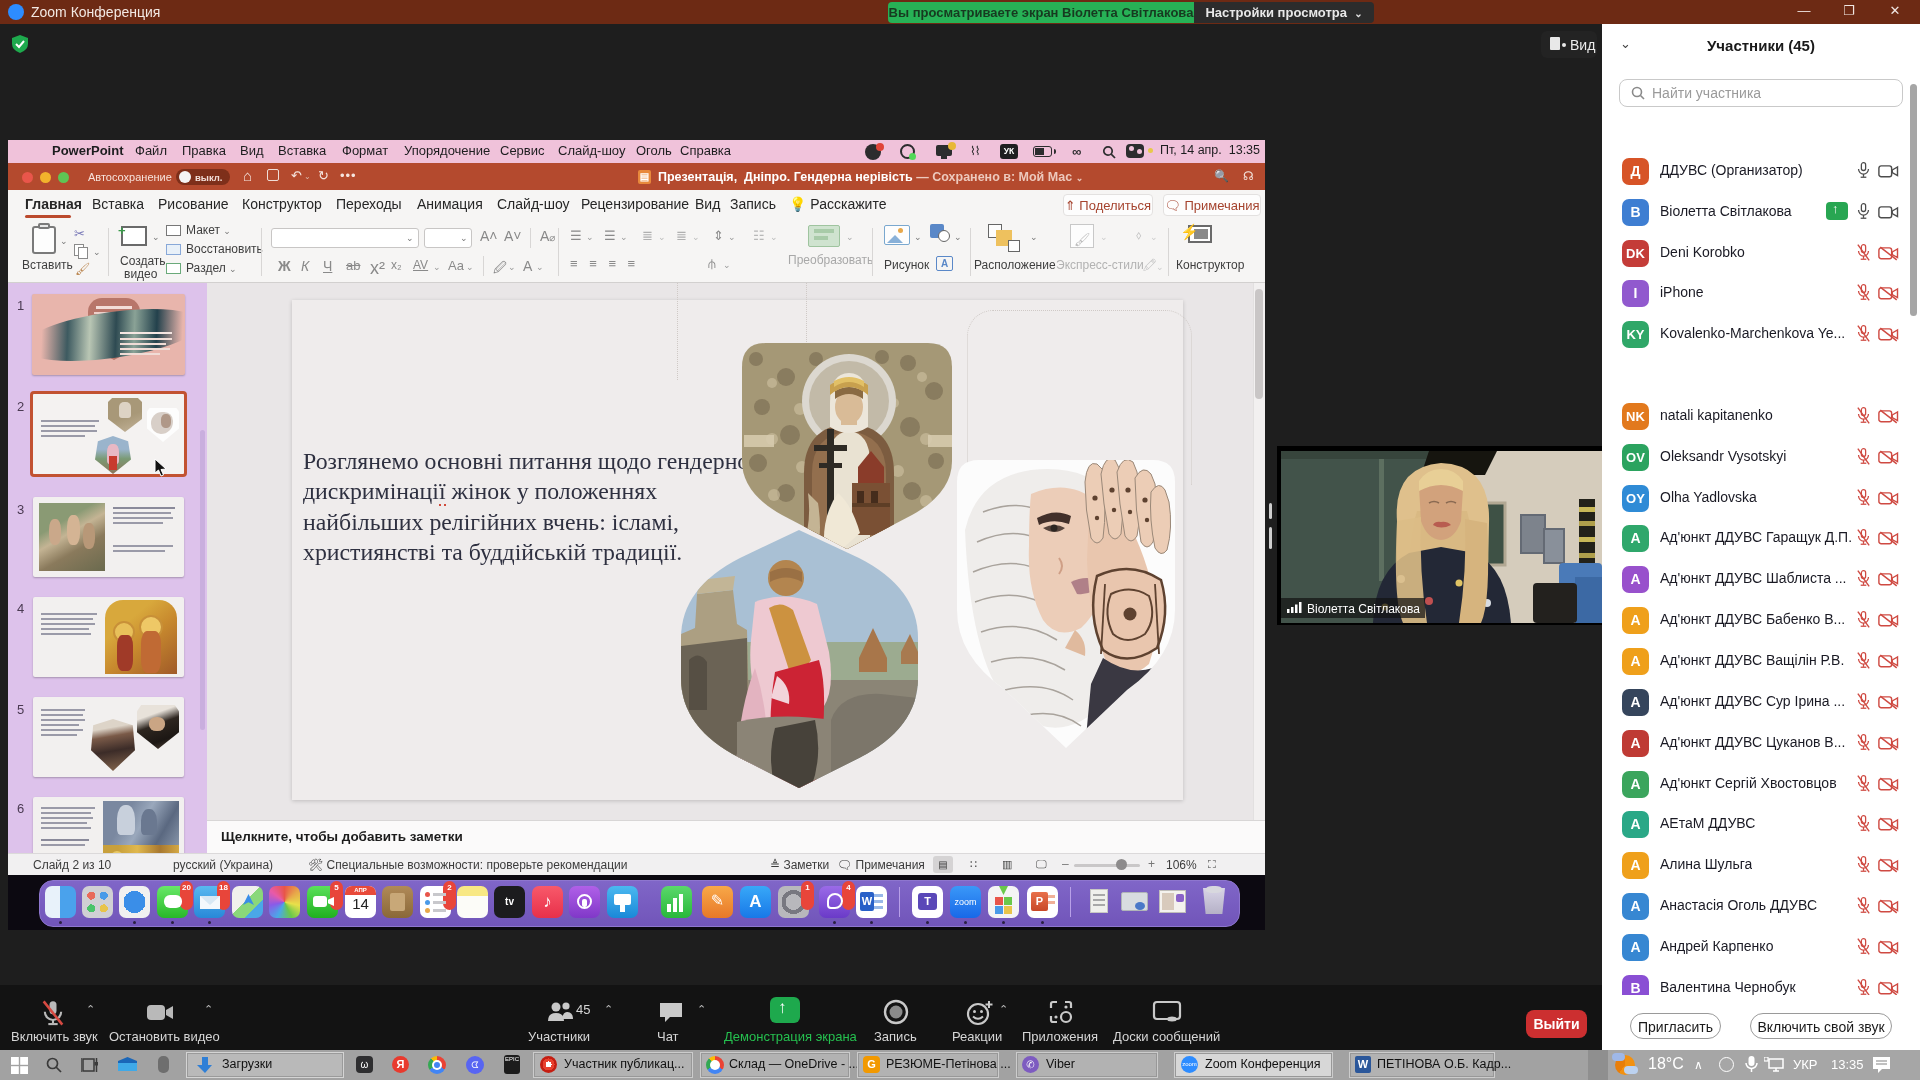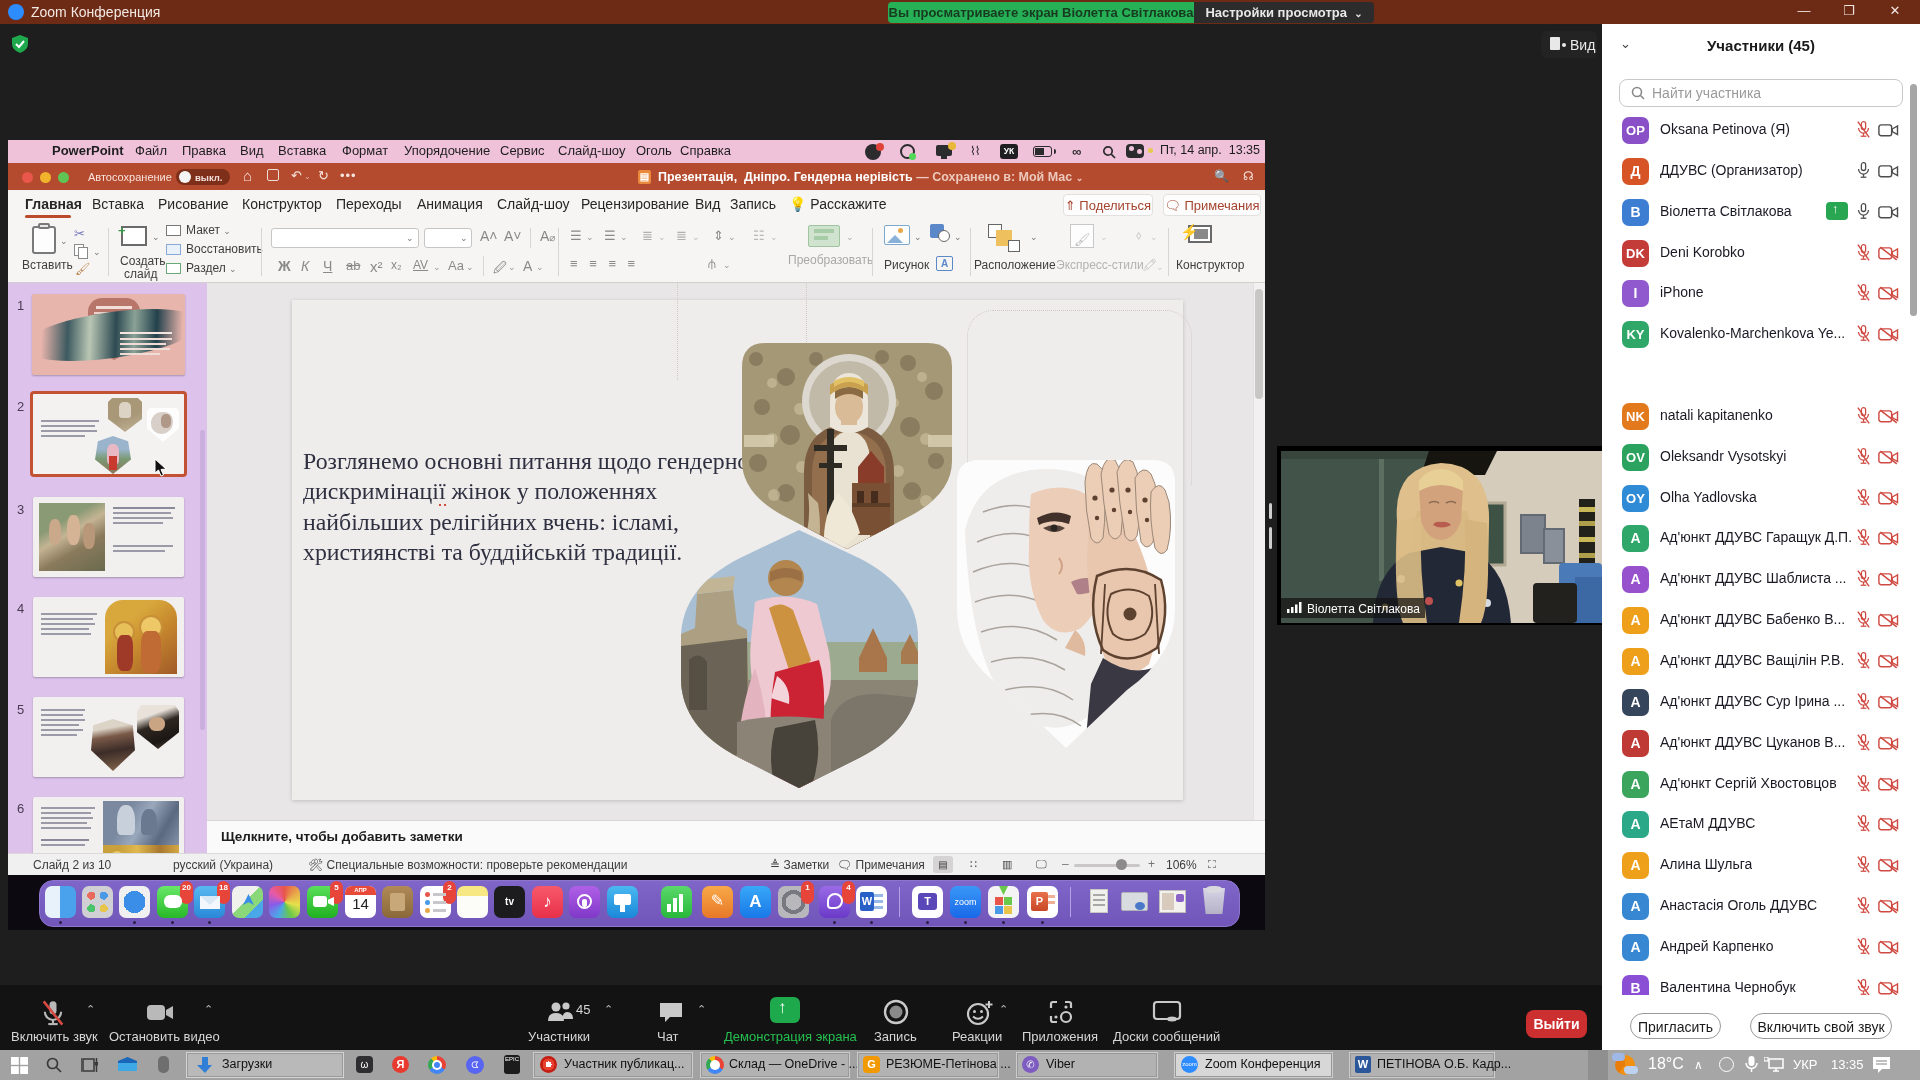--- a/index.html
+++ b/index.html
@@ -52,21 +52,21 @@
   .prow { position:absolute; left:0; width:318px; height:41px; }
   .pava { position:absolute; left:20px; top:7px; width:27px; height:27px;
      border-radius:7px; color:#fff; font-size:13px; font-weight:bold;
      text-align:center; line-height:27px; }
   .pname { position:absolute; left:58px; top:11px; font-size:14px; color:#1a1a24;
      white-space:nowrap; max-width:192px; overflow:hidden; }
   .tlabel { position:absolute; color:#d6d6d6; font-size:13px; white-space:nowrap; }
 
   .dk { top:11px; width:31px; height:32px; border-radius:7px; display:block; }
   .dk b, .dk i { display:block; }
-  .dkb { position:absolute; right:-5px; top:-5px; min-width:13px; height:23px;
+  .dkb { position:absolute; right:-5px; top:-5px; min-width:13px; height:29px;
      padding:0 2px; background:#e8453a; border-radius:7px; color:#fff; font-size:8px;
      font-style:normal; font-weight:bold; text-align:center; line-height:13px; }
   .rdot { top:46px; width:3px; height:3px; border-radius:50%; background:#2a2040; }
   .wbtn { top:2px; height:26px; background:#b2b2b2; border:1px solid #cccccc;
      box-shadow:inset 0 0 0 1px #989898; }
 </style>
 </head>
 <body>
 <div id="stage">
 
@@ -178,21 +178,21 @@
       <span class="abs" style="left:66px; top:24px; width:10px; height:12px; border:1.5px solid #8a8a8a; background:#fff;"></span>
       <span class="abs" style="left:70px; top:27px; width:10px; height:12px; border:1.5px solid #8a8a8a; background:#fff;"></span>
       <span class="abs" style="left:85px; top:27px; font-size:9px; color:#777;">⌄</span>
       <span class="abs" style="left:67px; top:42px; color:#b8824a; font-size:12px;">🖌</span>
       <span class="sep-v" style="left:100px; top:8px; height:48px;"></span>
 
       <span class="abs" style="left:113px; top:6px; width:26px; height:20px; border:2px solid #6a6a6a; background:#fff;"></span>
       <span class="abs" style="left:110px; top:3px; color:#3a9a4a; font-size:13px; font-weight:bold;">+</span>
       <span class="abs" style="left:144px; top:12px; font-size:9px; color:#777;">⌄</span>
       <span class="abs" style="left:112px; top:34px; color:#3e3e3e; font-size:12px;">Создать</span>
-      <span class="abs" style="left:116px; top:47px; color:#3e3e3e; font-size:12px;">слайд</span>
+      <span class="abs" style="left:116px; top:47px; color:#3e3e3e; font-size:12px;">видео</span>
 
       <span class="abs" style="left:158px; top:5px; width:15px; height:11px; border:1.5px solid #777; background:#fff;"></span>
       <span class="abs" style="left:178px; top:3px; color:#3e3e3e; font-size:12px;">Макет <span style="font-size:9px; color:#777;">⌄</span></span>
       <span class="abs" style="left:158px; top:24px; width:15px; height:11px; border:1.5px solid #88a8d8; background:#e8f0f8;"></span>
       <span class="abs" style="left:178px; top:22px; color:#3e3e3e; font-size:12px;">Восстановить</span>
       <span class="abs" style="left:158px; top:43px; width:15px; height:11px; border:1.5px solid #6aaa7a; background:#fff;"></span>
       <span class="abs" style="left:178px; top:41px; color:#3e3e3e; font-size:12px;">Раздел <span style="font-size:9px; color:#777;">⌄</span></span>
       <span class="sep-v" style="left:253px; top:8px; height:48px;"></span>
 
       <span class="abs" style="left:263px; top:8px; width:148px; height:20px; background:#fff; border:1px solid #c8c6c5; border-radius:3px;"></span>
@@ -201,21 +201,21 @@
       <span class="abs" style="left:452px; top:13px; font-size:9px; color:#777;">⌄</span>
       <span class="abs" style="left:472px; top:8px; color:#888; font-size:14px;">A˄</span>
       <span class="abs" style="left:496px; top:8px; color:#888; font-size:14px;">A˅</span>
       <span class="sep-v" style="left:522px; top:8px; height:20px;"></span>
       <span class="abs" style="left:532px; top:8px; color:#888; font-size:14px;">A<span style="font-size:10px;">⌀</span></span>
 
       <span class="abs" style="left:270px; top:38px; color:#8a8a8a; font-size:14px; font-weight:bold;">Ж</span>
       <span class="abs" style="left:293px; top:38px; color:#8a8a8a; font-size:14px; font-style:italic;">К</span>
       <span class="abs" style="left:315px; top:38px; color:#8a8a8a; font-size:14px; text-decoration:underline;">Ч</span>
       <span class="abs" style="left:338px; top:38px; color:#8a8a8a; font-size:13px; text-decoration:line-through;">ab</span>
-      <span class="abs" style="left:362px; top:38px; color:#8a8a8a; font-size:15px;">x²</span>
+      <span class="abs" style="left:362px; top:38px; color:#8a8a8a; font-size:18px;">x²</span>
       <span class="abs" style="left:383px; top:38px; color:#8a8a8a; font-size:12px;">x₂</span>
       <span class="abs" style="left:405px; top:38px; color:#8a8a8a; font-size:12px; text-decoration:underline;">AV</span> 
         <span class="abs" style="left:425px; top:42px; font-size:9px; color:#999;">⌄</span>
       <span class="abs" style="left:440px; top:38px; color:#8a8a8a; font-size:13px;">Aa</span>
         <span class="abs" style="left:458px; top:42px; font-size:9px; color:#999;">⌄</span>
       <span class="sep-v" style="left:475px; top:36px; height:20px;"></span>
       <span class="abs" style="left:485px; top:38px; color:#8a8a8a; font-size:13px;">🖉</span>
         <span class="abs" style="left:500px; top:42px; font-size:9px; color:#999;">⌄</span>
       <span class="abs" style="left:515px; top:38px; color:#8a8a8a; font-size:14px;">A</span>
         <span class="abs" style="left:528px; top:42px; font-size:9px; color:#999;">⌄</span>
@@ -799,35 +799,20 @@
   <div id="panel-content" class="abs" style="left:1602px; top:24px; width:318px; height:1026px; overflow:hidden;">
     <span class="abs" style="left:18px; top:12px; color:#444; font-size:13px;">⌄</span>
     <span class="abs" style="left:0; top:13px; width:318px; text-align:center; color:#1a1a1a; font-size:15px; font-weight:bold;">Участники (45)</span>
     <span class="abs" style="left:17px; top:55px; width:284px; height:28px; background:#fff; border:1px solid #c9c9c9; border-radius:8px;"></span>
     <svg class="abs" style="left:29px; top:62px;" width="14" height="14" viewBox="0 0 14 14">
         <circle cx="6" cy="6" r="4.5" fill="none" stroke="#8a8a8a" stroke-width="1.6"></circle>
         <line x1="9.5" y1="9.5" x2="13" y2="13" stroke="#8a8a8a" stroke-width="1.6"></line>
       </svg>
     <span class="abs" style="left:50px; top:61px; color:#9a9a9a; font-size:14px;">Найти участника</span>
     <div id="plist" class="abs" style="left:0; top:86px; width:318px; height:885px; overflow:hidden;">
-    <div class="prow" style="top:0px;">
-          <span class="pava" style="background:#8a50c8; font-size:13px;">OP</span>
-          <span class="pname">Oksana Petinova (Я)</span>
-          <svg class="abs" style="left:253px; top:10px;" width="17" height="19" viewBox="0 0 24 26">
-            <rect x="9" y="2" width="6" height="11" rx="3" fill="none" stroke="#cf4a42" stroke-width="1.8"></rect>
-            <path d="M5,11 a7,7 0 0 0 14,0" stroke="#cf4a42" stroke-width="1.8" fill="none"></path>
-            <line x1="12" y1="18" x2="12" y2="22" stroke="#cf4a42" stroke-width="1.8"></line>
-            <line x1="8" y1="22.5" x2="16" y2="22.5" stroke="#cf4a42" stroke-width="1.8"></line>
-            <line x1="4" y1="2" x2="20" y2="24" stroke="#cf4a42" stroke-width="2"></line>
-          </svg>
-          <svg class="abs" style="left:276px; top:13px;" width="21" height="15" viewBox="0 0 28 19">
-            <rect x="1.2" y="2" width="17" height="14.5" rx="3" fill="none" stroke="#4c4c4c" stroke-width="1.9"></rect>
-            <path d="M19,7.5 L26,3.5 L26,15 L19,11 Z" fill="none" stroke="#4c4c4c" stroke-width="1.9"></path>
-          </svg>
-        </div>
     <div class="prow" style="top:41px;">
           <span class="pava" style="background:#d75427; font-size:14px;">Д</span>
           <span class="pname">ДДУВС (Организатор)</span>
           <svg class="abs" style="left:253px; top:10px;" width="17" height="19" viewBox="0 0 24 26">
             <rect x="9" y="2" width="6" height="11" rx="3" fill="none" stroke="#4c4c4c" stroke-width="1.8"></rect>
             <path d="M5,11 a7,7 0 0 0 14,0" stroke="#4c4c4c" stroke-width="1.8" fill="none"></path>
             <line x1="12" y1="18" x2="12" y2="22" stroke="#4c4c4c" stroke-width="1.8"></line>
             <line x1="8" y1="22.5" x2="16" y2="22.5" stroke="#4c4c4c" stroke-width="1.8"></line>
           </svg>
           <svg class="abs" style="left:276px; top:13px;" width="21" height="15" viewBox="0 0 28 19">

